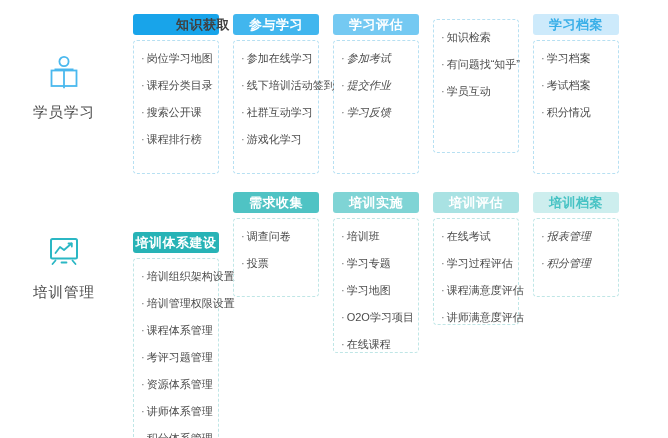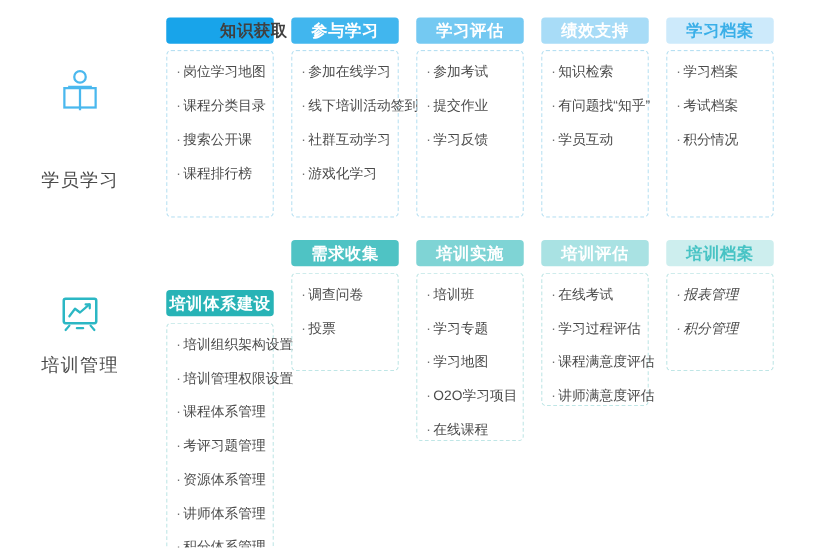--- a/index.html
+++ b/index.html
@@ -12,21 +12,21 @@
   }
   .row{position:absolute;left:0;width:668px;}
   #row-learner{top:14px;}
   #row-manage{top:192px;}
 
   
   .side{
     position:absolute;left:0;top:0;width:128px;
     display:flex;flex-direction:column;align-items:center;
   }
-  #row-learner .side{padding-top:40px;gap:32px;}
+  #row-learner .side{padding-top:40px;}
   #row-manage .side{padding-top:42px;}
   .side-icon{width:42px;height:40px;position:relative;}
   .side-label{
     margin-top:9px;font-size:14.5px;color:#4a4a4a;
     letter-spacing:1px;white-space:nowrap;
   }
 
   
   .cols{position:absolute;left:133px;top:0;width:535px;height:100%;}
   .col{position:absolute;top:0;width:86px;}
@@ -94,28 +94,27 @@
       <div class="col-head" style="background: rgb(65, 182, 238); color: rgb(255, 255, 255);">参与学习</div>
       <div class="col-body" style="height: 134px; border-color: rgb(183, 224, 242);">
           <div class="item"><span class="dot">·</span><span>参加在线学习</span></div>
           <div class="item"><span class="dot">·</span><span>线下培训活动签到</span></div>
           <div class="item"><span class="dot">·</span><span>社群互动学习</span></div>
           <div class="item"><span class="dot">·</span><span>游戏化学习</span></div>
         </div>
     </div>
     <div class="col c2">
       <div class="col-head" style="background: rgb(116, 201, 242); color: rgb(255, 255, 255);">学习评估</div>
-      <div class="col-body" style="height: 134px; border-color: rgb(183, 224, 242);">
+      <div class="col-body" style="height: 134px; border-color: rgb(183, 224, 242); font-style: italic;">
           <div class="item"><span class="dot">·</span><span>参加考试</span></div>
           <div class="item"><span class="dot">·</span><span>提交作业</span></div>
           <div class="item"><span class="dot">·</span><span>学习反馈</span></div>
         </div>
     </div>
     <div class="col c3">
-      <div class="col-head" style="background: rgb(168, 220, 247); color: rgb(255, 255, 255);">绩效支持</div>
       <div class="col-body" style="height: 134px; border-color: rgb(183, 224, 242);">
           <div class="item"><span class="dot">·</span><span>知识检索</span></div>
           <div class="item"><span class="dot">·</span><span>有问题找“知乎”</span></div>
           <div class="item"><span class="dot">·</span><span>学员互动</span></div>
         </div>
     </div>
     <div class="col c4">
       <div class="col-head" style="background: rgb(205, 234, 251); color: rgb(58, 175, 232);">学习档案</div>
       <div class="col-body" style="height: 134px; border-color: rgb(183, 224, 242);">
           <div class="item"><span class="dot">·</span><span>学习档案</span></div>

